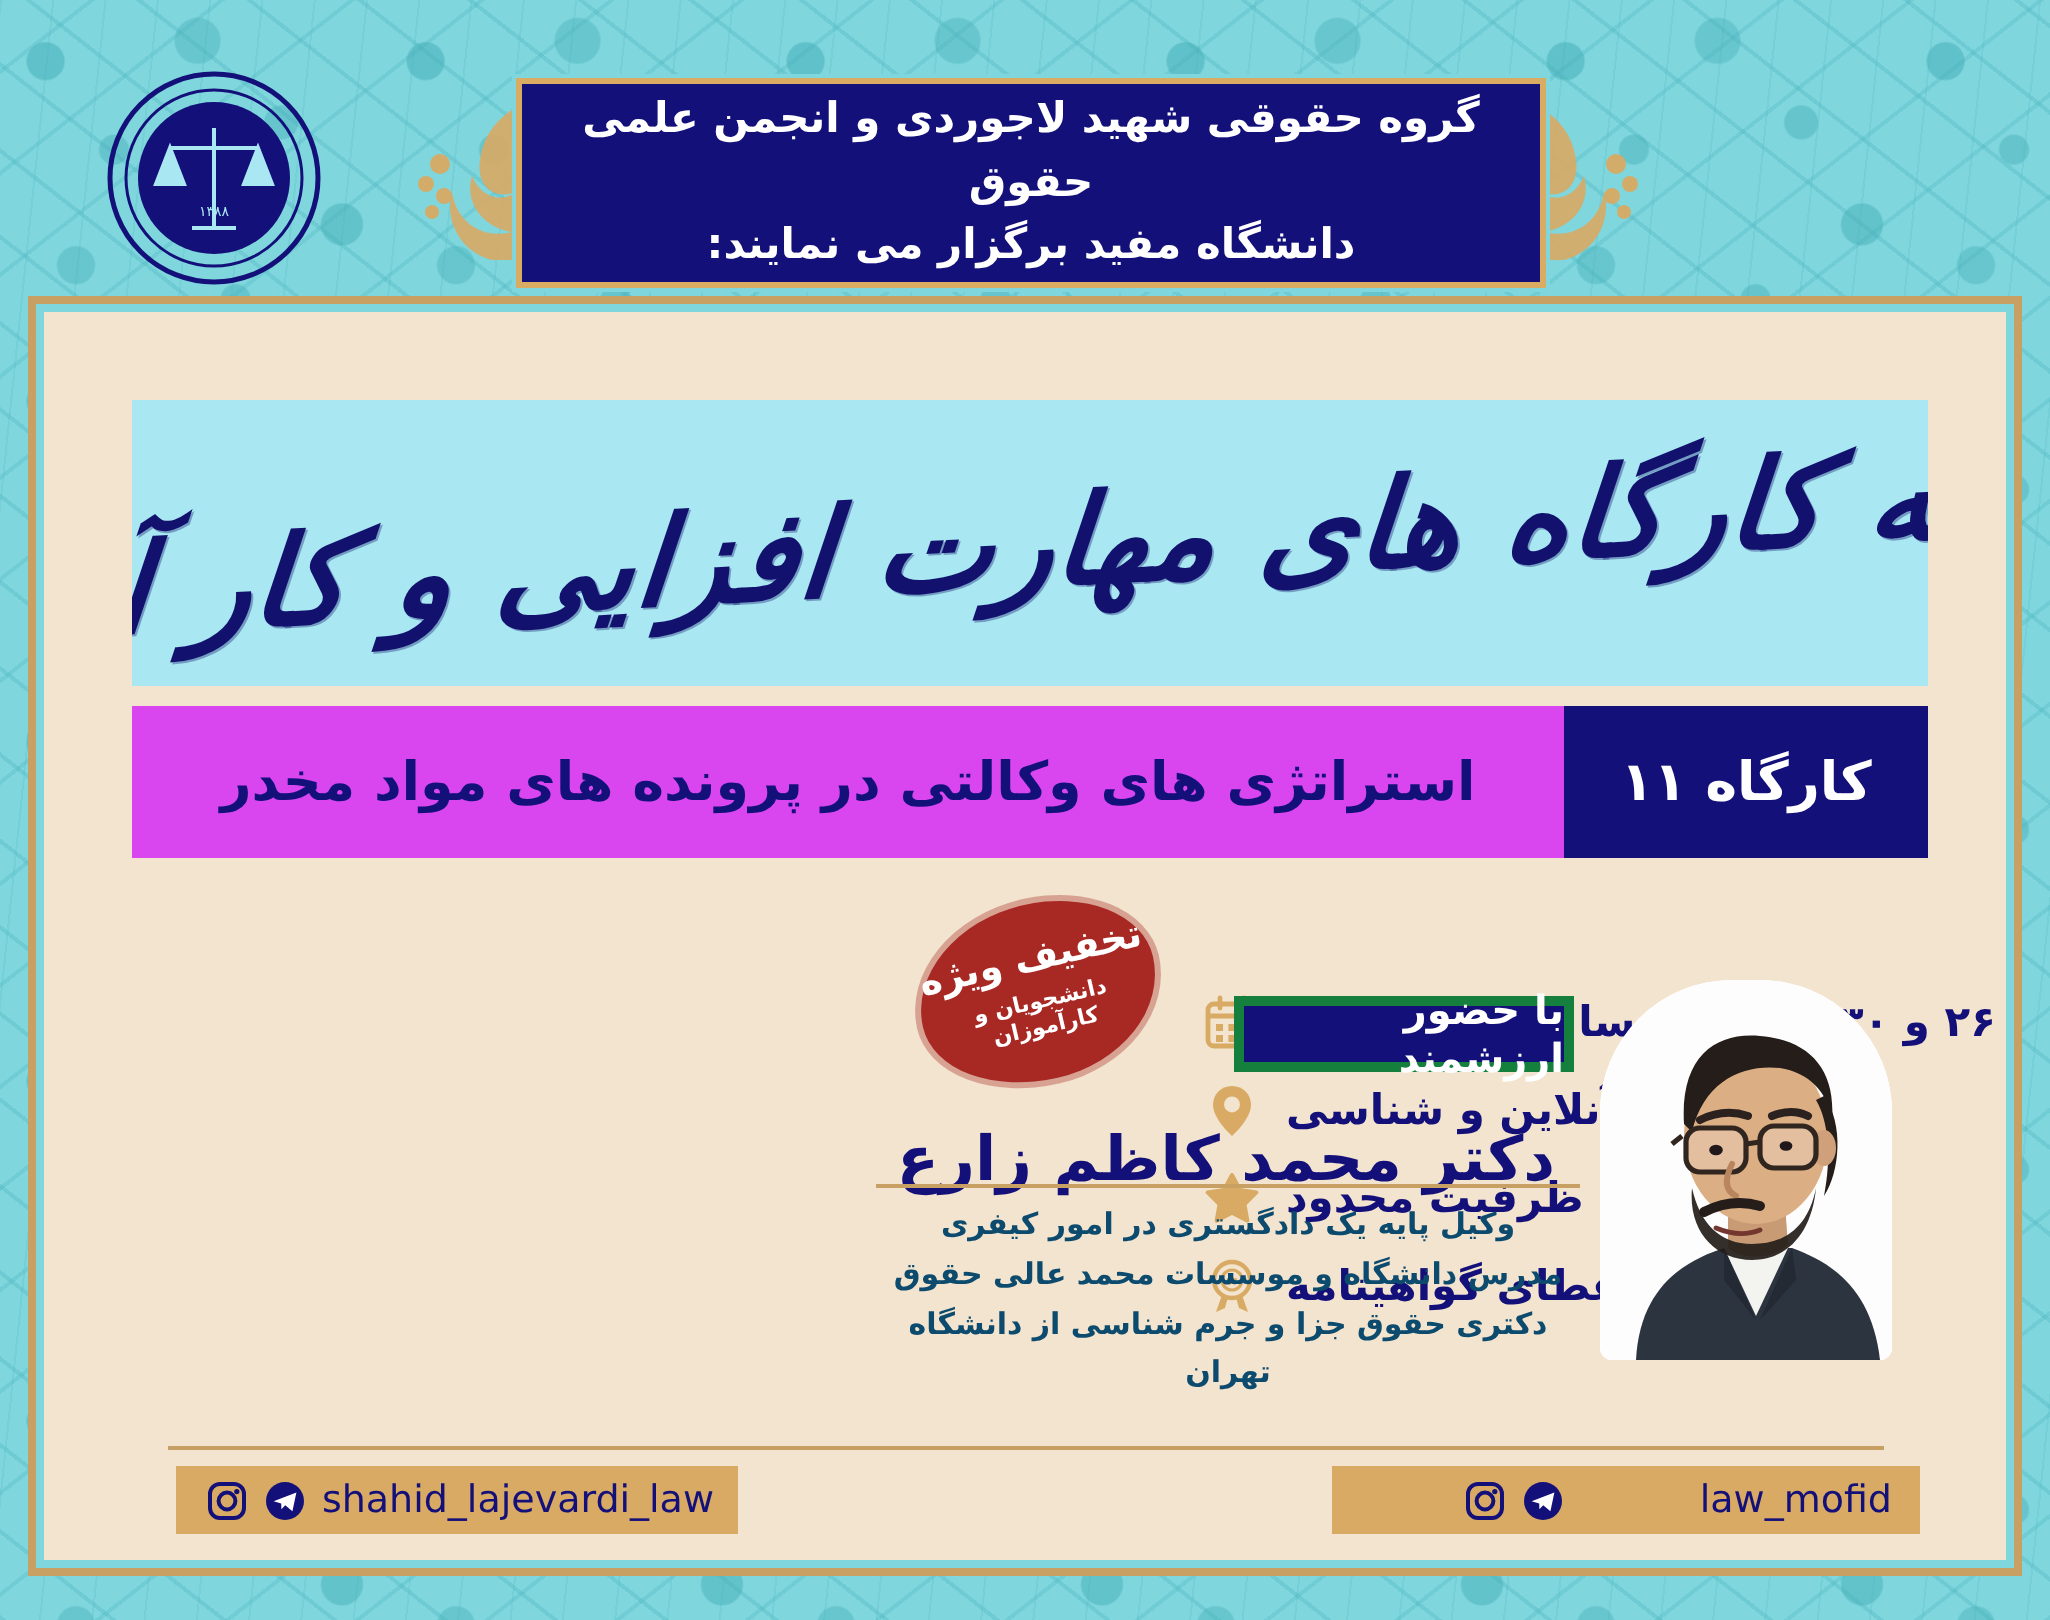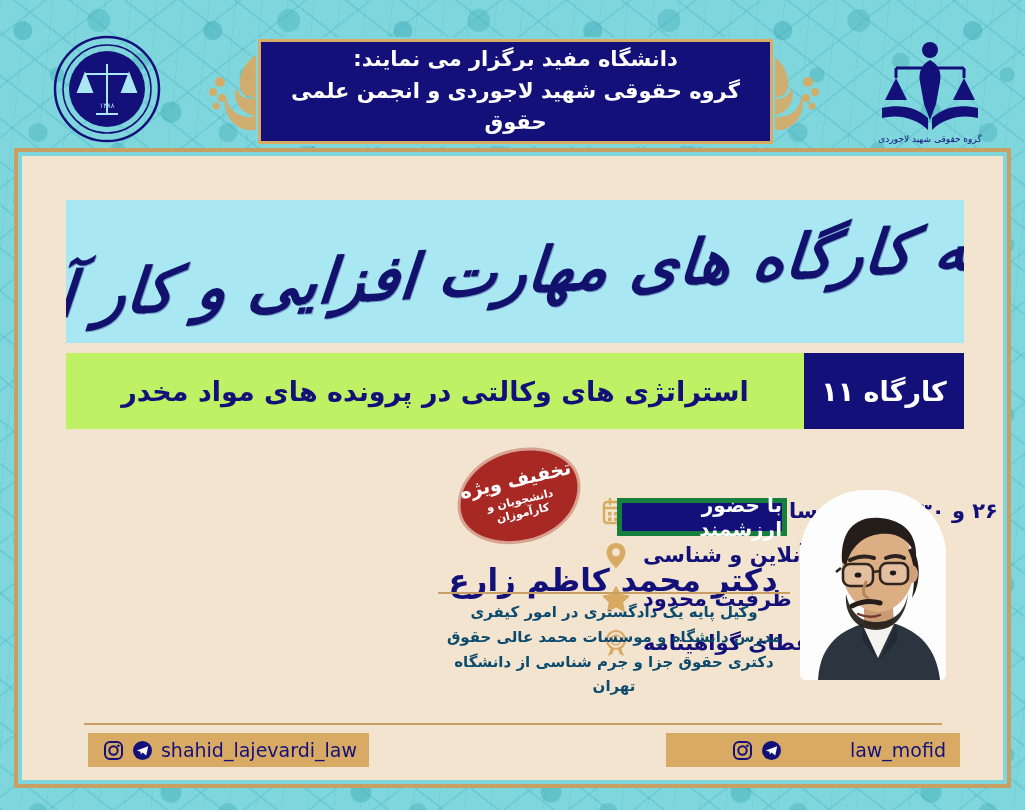--- a/index.html
+++ b/index.html
@@ -87,26 +87,26 @@
     line-height:1;
     text-shadow:1px 1px 0 rgba(18,18,110,.35);
   }
 
   
   .ws-row{
     position:absolute;left:66px;top:353px;width:898px;height:76px;
     display:flex;flex-direction:row;
   }
   .ws-num{
-    width:160px;background:#14107a;color:#fff;
+    width:182px;background:#14107a;color:#fff;
     display:flex;align-items:center;justify-content:center;
     font-size:27px;font-weight:bold;
   }
   .ws-title{
-    flex:1;background:#bef264;color:#14107a;
+    flex:1;background:#d946ef;color:#14107a;
     display:flex;align-items:center;justify-content:center;
     font-size:27px;font-weight:bold;
   }
 
   
   .info-list{
     position:absolute;right:84px;top:496px;width:340px;
     display:flex;flex-direction:column;gap:14px;
   }
   .info-item{
@@ -234,44 +234,25 @@
           <circle cx="24" cy="46" r="5"></circle>
             <circle cx="17" cy="56" r="4"></circle>
           <circle cx="26" cy="62" r="4"></circle>
             <circle cx="20" cy="70" r="3.5"></circle>
         </g>
       </svg>
     </div>
 
     <div class="header-box">
       <div class="htxt">
+        <div>گروه حقوقی شهید لاجوردی و انجمن علمی حقوق</div>
         <div>دانشگاه مفید برگزار می نمایند:</div>
-        <div>گروه حقوقی شهید لاجوردی و انجمن علمی حقوق</div>
       </div>
     </div>
 
-    <div class="logo-right">
-      <svg viewBox="0 0 116 112" width="116" height="112">
-        <g fill="#14107a">
-          <circle cx="58" cy="16" r="8"></circle>
-          <path d="M58 26 C50 30 46 38 48 48 L52 70 L58 78 L64 70 L68 48 C70 38 66 30 58 26 Z"></path>
-          <path d="M52 70 L58 86 L64 70 Z"></path>
-          <g stroke="#14107a" stroke-width="3" fill="none">
-            <line x1="24" y1="34" x2="92" y2="34"></line>
-            <line x1="24" y1="34" x2="24" y2="44"></line>
-            <line x1="92" y1="34" x2="92" y2="44"></line>
-          </g>
-          <path d="M24 44 L13 66 h22 z"></path>
-          <path d="M92 44 L81 66 h22 z"></path>
-          <path d="M10 74 C26 70 44 72 56 84 L56 96 C44 84 26 80 10 84 Z"></path>
-          <path d="M106 74 C90 70 72 72 60 84 L60 96 C72 84 90 80 106 84 Z"></path>
-        </g>
-        <text x="58" y="108" text-anchor="middle" font-size="9" fill="#14107a" font-family="DejaVu Sans">گروه حقوقی شهید لاجوردی</text>
-      </svg>
-    </div>
   </div>
 
   <div class="card-outer">
     <div class="card-mid"></div>
   </div>
   <div class="card"></div>
 
   <div class="title-band">
     <div class="nastaliq">سلسله کارگاه های مهارت افزایی و کار آموزی</div>
   </div>

